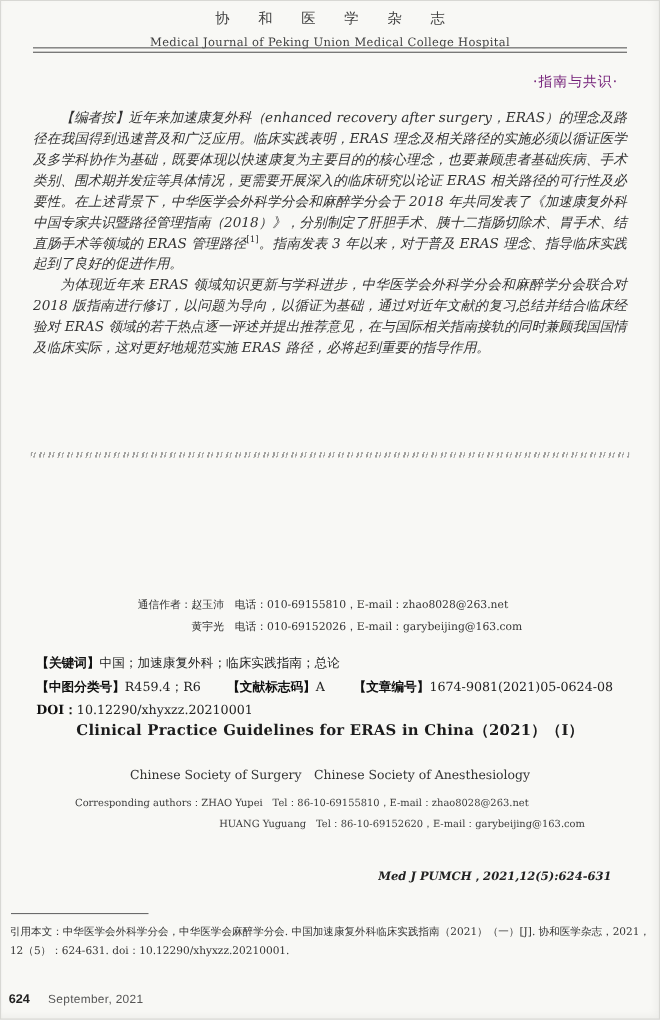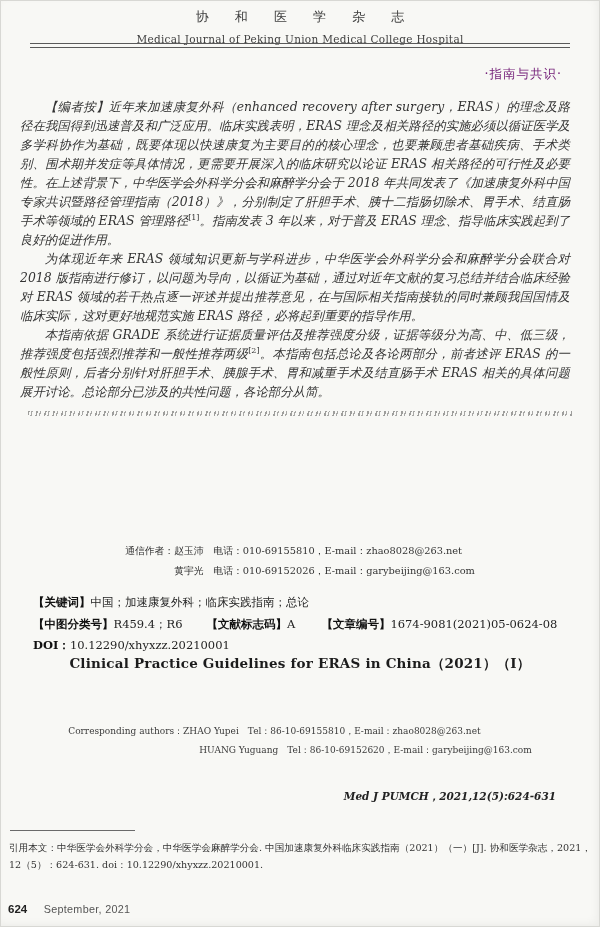--- a/index.html
+++ b/index.html
@@ -21,21 +21,21 @@
   .double-rule{
     position:absolute;top:43px;left:30px;right:30px;height:2.5px;
     border-top:1px solid #5a5a5a;border-bottom:1px solid #5a5a5a;
   }
   .section-label{
     position:absolute;top:66px;right:38px;
     font-size:12.5px;color:#701a75;letter-spacing:1px;font-weight:500;
   }
   
   .editor-note{
-    position:absolute;top:97px;left:20px;right:30px;
+    position:absolute;top:97px;left:30px;right:30px;
     font-style:italic;
     font-size:12.4px;line-height:19px;
     text-align:justify;color:#333;
   }
   .editor-note p{margin:0;text-indent:2em;}
   .editor-note sup{font-size:8px;line-height:0;font-style:normal;}
   
   .squiggle{
     position:absolute;top:411px;left:28px;right:28px;height:5px;
     background:repeating-linear-gradient(105deg,
@@ -108,40 +108,40 @@
     <div class="hdr-zh">协 和 医 学 杂 志</div>
     <div class="hdr-en">Medical Journal of Peking Union Medical College Hospital</div>
   </div>
   <div class="double-rule"></div>
 
   <div class="section-label">·指南与共识·</div>
 
   <div class="editor-note">
     <p><span>【编者按】近年来加速康复外科（enhanced recovery after surgery，ERAS）的理念及路径在我国得到迅速普及和广泛应用。临床实践表明，ERAS 理念及相关路径的实施必须以循证医学及多学科协作为基础，既要体现以快速康复为主要目的的核心理念，也要兼顾患者基础疾病、手术类别、围术期并发症等具体情况，更需要开展深入的临床研究以论证 ERAS 相关路径的可行性及必要性。在上述背景下，中华医学会外科学分会和麻醉学分会于 2018 年共同发表了《加速康复外科中国专家共识暨路径管理指南（2018）》，分别制定了肝胆手术、胰十二指肠切除术、胃手术、结直肠手术等领域的 ERAS 管理路径</span><sup>[1]</sup><span>。指南发表 3 年以来，对于普及 ERAS 理念、指导临床实践起到了良好的促进作用。</span></p>
     <p>为体现近年来 ERAS 领域知识更新与学科进步，中华医学会外科学分会和麻醉学分会联合对 2018 版指南进行修订，以问题为导向，以循证为基础，通过对近年文献的复习总结并结合临床经验对 ERAS 领域的若干热点逐一评述并提出推荐意见，在与国际相关指南接轨的同时兼顾我国国情及临床实际，这对更好地规范实施 ERAS 路径，必将起到重要的指导作用。</p>
-    <p><span>本指南依据 GRADE 系统进行证据质量评估及推荐强度分级，证据等级分为高、中、低三级，推荐强度包括强烈推荐和一般性推荐两级</span><sup>[2]</sup><span>。本指南包括总论及各论两部分，前者述评 ERAS 的一般性原则，后者分别针对肝胆手术、胰腺手术、胃和减重手术及结直肠手术 ERAS 相关的具体问题展开讨论。总论部分已涉及的共性问题，各论部分从简。</span></p>
   </div>
 
   <div class="squiggle"></div>
 
 
   <div class="corr-zh-wrap">
     <div class="corr-zh">
       <div class="line1"><span>通信作者：</span><span>赵玉沛　电话：010-69155810，E-mail：zhao8028@263.net</span></div>
       <div class="line2">黄宇光　电话：010-69152026，E-mail：garybeijing@163.com</div>
     </div>
   </div>
 
   <div class="meta">
     <div><span class="lbl">【关键词】</span><span>中国；加速康复外科；临床实践指南；总论</span></div>
     <div><span class="lbl">【中图分类号】</span><span>R459.4；R6</span><span class="gap"></span><span class="lbl">【文献标志码】</span><span>A</span><span class="gap2"></span><span class="lbl">【文章编号】</span><span>1674-9081(2021)05-0624-08</span></div>
     <div><span class="lbl">DOI：</span><span>10.12290/xhyxzz.20210001</span></div>
   </div>
 
   <div class="title-en">Clinical Practice Guidelines for ERAS in China（2021）（Ⅰ）</div>
+  <div class="societies">Chinese Society of Surgery　Chinese Society of Anesthesiology</div>
 
   <div class="corr-en-wrap">
     <div class="corr-en">
       <div class="line1"><span>Corresponding authors：</span><span>ZHAO Yupei　Tel：86-10-69155810，E-mail：zhao8028@263.net</span></div>
       <div class="line2">HUANG Yuguang　Tel：86-10-69152620，E-mail：garybeijing@163.com</div>
     </div>
   </div>
 
 
   <div class="medj">Med J PUMCH，2021,12(5):624-631</div>

